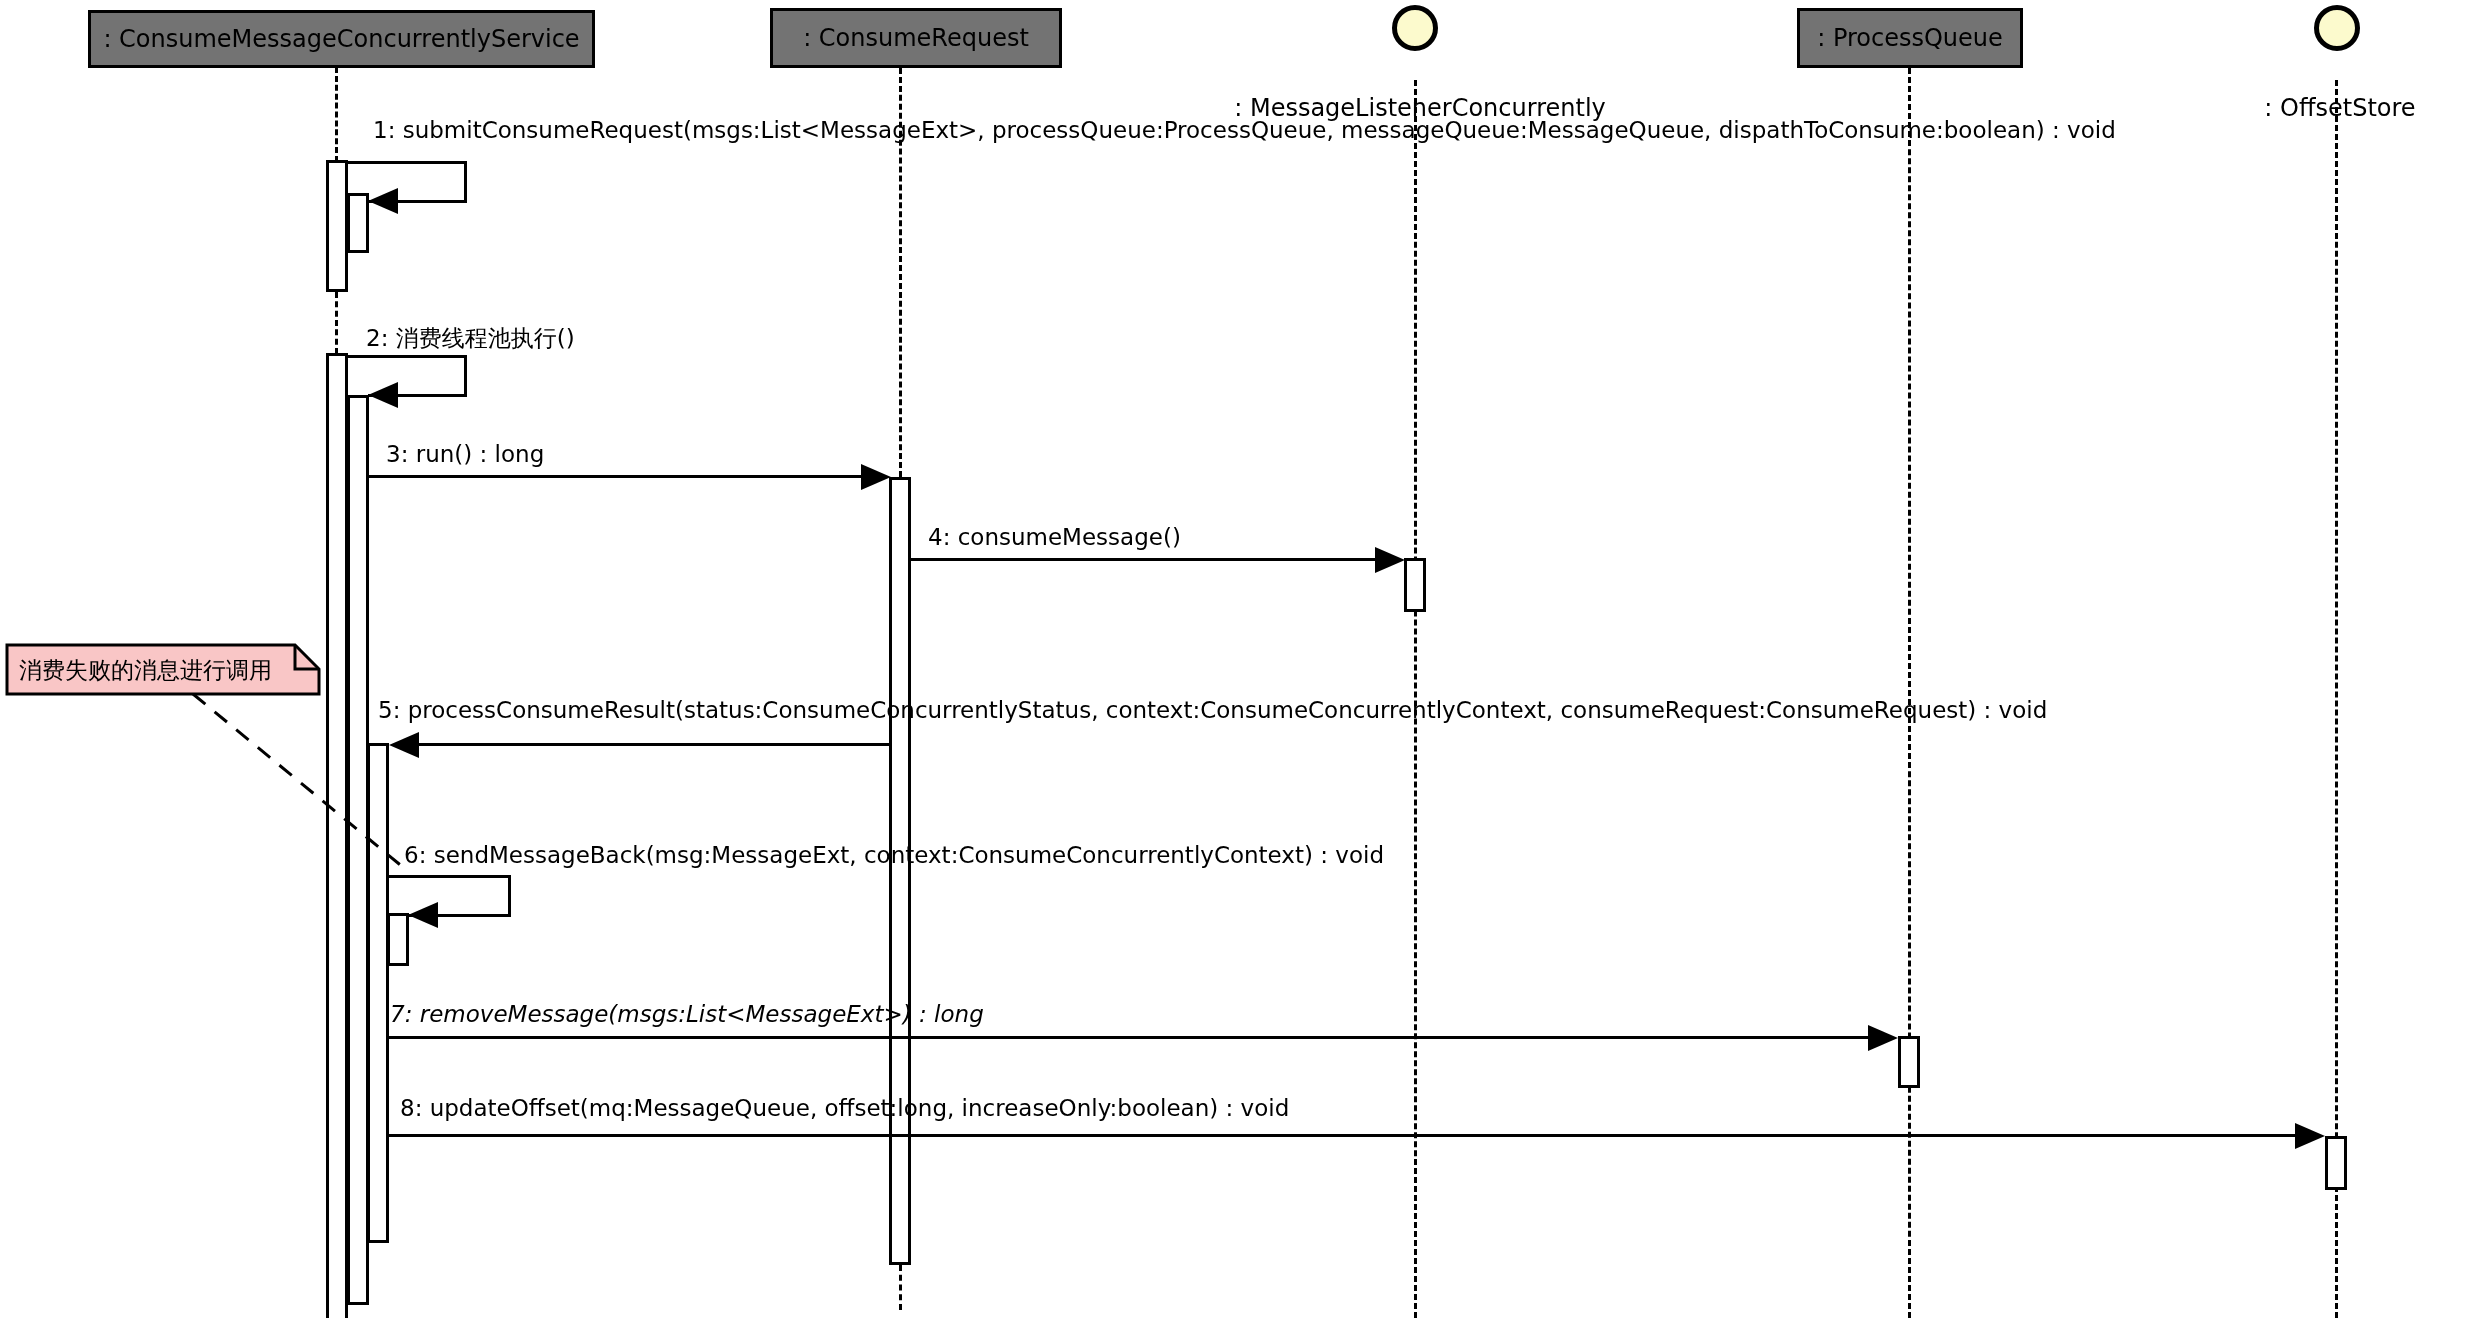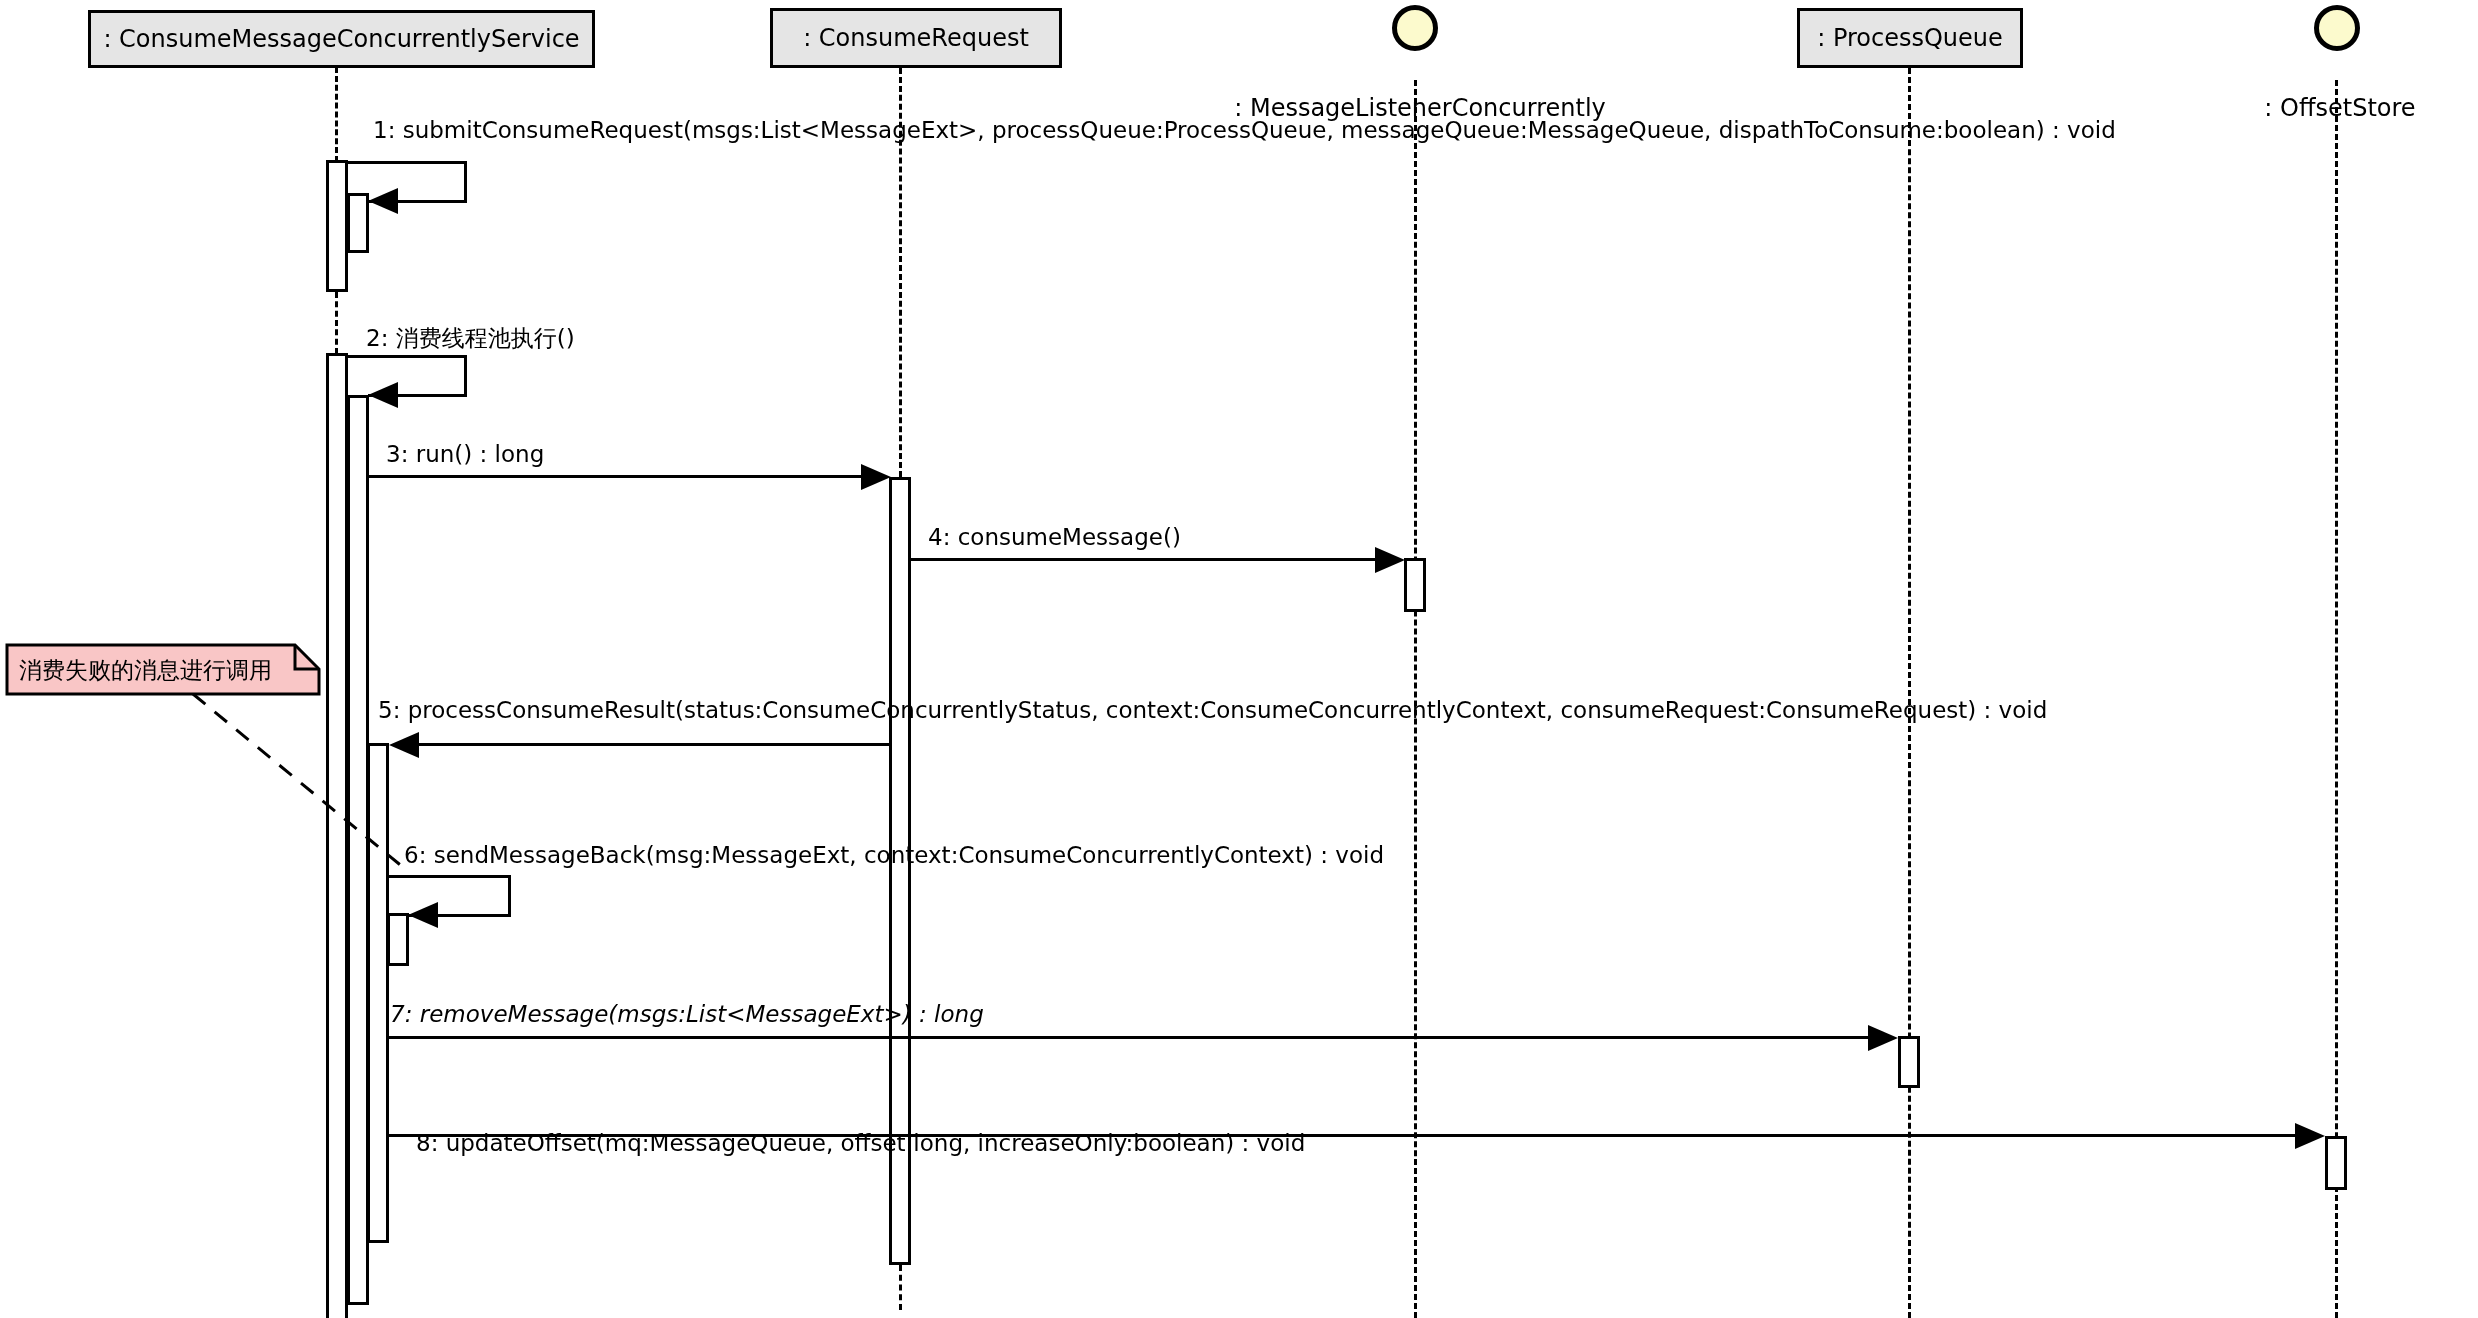--- a/index.html
+++ b/index.html
@@ -13,21 +13,21 @@
   .act{position:absolute;width:22px;background:#FFFFFF;border:3px solid #000;box-sizing:border-box;z-index:2;}
   
   .ml{position:absolute;height:3px;background:#000;z-index:3;}
   .mv{position:absolute;width:3px;background:#000;z-index:3;}
   
   .ar{position:absolute;width:0;height:0;border-top:13px solid transparent;border-bottom:13px solid transparent;border-left:30px solid #000;z-index:4;}
   .al{position:absolute;width:0;height:0;border-top:13px solid transparent;border-bottom:13px solid transparent;border-right:30px solid #000;z-index:4;}
   
   .mlabel{position:absolute;font-size:23px;line-height:28px;white-space:nowrap;z-index:5;}
   
-  .pbox{position:absolute;background:#e5e5e5;border:3px solid #000;box-sizing:border-box;
+  .pbox{position:absolute;background:#737373;border:3px solid #000;box-sizing:border-box;
         display:flex;align-items:center;justify-content:center;font-size:24px;z-index:5;}
   .pcircle{position:absolute;width:36px;height:36px;border-radius:50%;background:#FCFACD;border:5px solid #000;z-index:5;}
   .plabel{position:absolute;font-size:24px;white-space:nowrap;transform:translateX(-50%);z-index:5;margin-top:44px;}
   
   .note-wrap{position:absolute;left:5px;top:643px;width:318px;height:54px;z-index:6;}
   .note-text{position:absolute;left:14px;top:12px;font-size:23px;white-space:nowrap;z-index:7;}
   .overlay-svg{position:absolute;left:0;top:0;z-index:3;pointer-events:none;}
 </style>
 </head>
 <body>
@@ -84,21 +84,21 @@
   <div class="mlabel" style="left:404px;top:841px;">6: sendMessageBack(msg:MessageExt, context:ConsumeConcurrentlyContext) : void</div>
   <div class="ml" style="left:388px;top:875px;width:123px;"></div>
   <div class="mv" style="left:508px;top:875px;height:42px;"></div>
   <div class="ml" style="left:408px;top:914px;width:103px;"></div>
   <div class="al" style="left:408px;top:902px;"></div>
 
   <div class="mlabel" style="left:390px;top:1000px;font-style:italic;">7: removeMessage(msgs:List&lt;MessageExt&gt;) : long</div>
   <div class="ml" style="left:388px;top:1036px;width:1484px;"></div>
   <div class="ar" style="left:1868px;top:1025px;"></div>
 
-  <div class="mlabel" style="left:416px;top:1094px;margin-top:35px;">8: updateOffset(mq:MessageQueue, offset:long, increaseOnly:boolean) : void</div>
+  <div class="mlabel" style="left:400px;top:1094px;">8: updateOffset(mq:MessageQueue, offset:long, increaseOnly:boolean) : void</div>
   <div class="ml" style="left:388px;top:1134px;width:1911px;"></div>
   <div class="ar" style="left:2295px;top:1123px;"></div>
 
   <div class="pbox" style="left:88px;top:10px;width:507px;height:58px;">
     <span>: ConsumeMessageConcurrentlyService</span>
   </div>
 
   <div class="pbox" style="left:770px;top:8px;width:292px;height:60px;">
     <span>: ConsumeRequest</span>
   </div>

